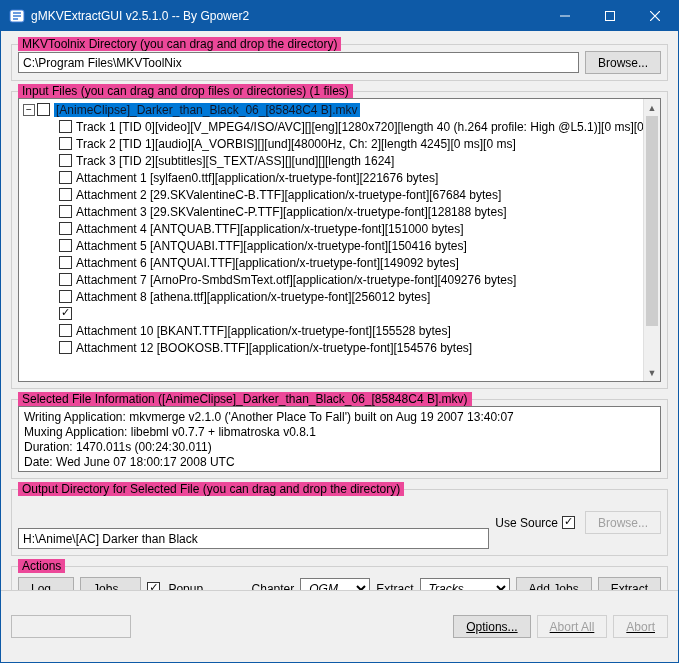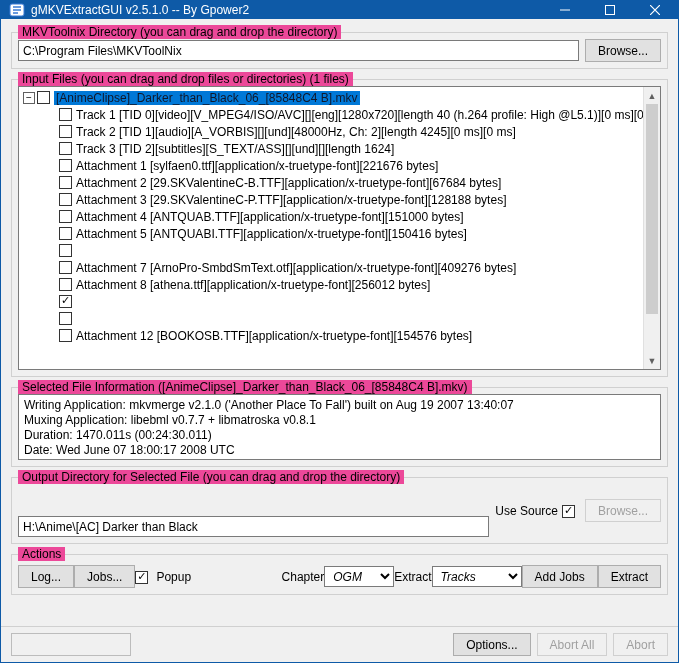--- a/index.html
+++ b/index.html
@@ -1,18 +1,18 @@
 <!DOCTYPE html>
 <html><head>
 <meta charset="utf-8">
 <style>
 *{box-sizing:border-box;font-family:"Segoe UI",Tahoma,sans-serif;font-size:12px;}
 body{margin:0;background:#fff;overflow:hidden;}
 .window{width:679px;height:663px;background:#f0f0f0;border:1px solid #0e5aa7;display:flex;flex-direction:column;}
-.titlebar{height:18px;background:#0e5aa7;color:#fff;display:flex;align-items:center;padding:0 0 0 8px;}
+.titlebar{height:30px;background:#0e5aa7;color:#fff;display:flex;align-items:center;padding:0 0 0 8px;}
 .titlebar .icon-app{width:16px;height:16px;margin-right:6px;display:inline-block;}
 .title-text{flex:1;font-size:12px;}
 .win-btns{display:flex;height:100%;}
 .win-btn{width:45px;height:100%;display:flex;align-items:center;justify-content:center;color:#fff;font-size:12px;cursor:default;}
 .win-btn.close{width:46px;}
 .content{padding:5px 10px 10px 10px;flex:1;display:flex;flex-direction:column;gap:2px;overflow:hidden;}
 .group{border:1px solid #d0d0d0;padding:6px 6px 6px 6px;position:relative;margin-top:8px;background:#f0f0f0;}
 .group .legend{position:absolute;top:-8px;left:6px;background:#ec4899;padding:0 4px;color:#000;}
 .row{display:flex;align-items:center;gap:6px;}
 input[type=text],select{border:1px solid #7a7a7a;background:#fff;height:21px;padding:0 4px;font-size:12px;}
@@ -25,25 +25,25 @@
 .tree-row .minus{width:12px;height:12px;border:1px solid #606060;display:flex;align-items:center;justify-content:center;font-size:10px;line-height:1;margin-right:2px;background:#fff;}
 .tree-row.root .label{background:#0078d7;color:#0f172a;padding:0 2px;}
 .tree-child{padding-left:40px;}
 .cb{width:13px;height:13px;border:1px solid #333;background:#fff;margin-right:4px;display:inline-flex;align-items:center;justify-content:center;flex-shrink:0;}
 .cb.checked::after{content:"✓";font-size:11px;line-height:1;position:relative;top:-1px;}
 .sbar{width:17px;background:#f0f0f0;border-left:1px solid #e0e0e0;display:flex;flex-direction:column;}
 .sbar .arrow{height:17px;display:flex;align-items:center;justify-content:center;font-size:9px;color:#606060;}
 .sbar .track{flex:1;position:relative;}
 .sbar .thumb{position:absolute;top:0;left:2px;right:2px;height:210px;background:#cdcdcd;}
 .info-box{border:1px solid #7a7a7a;background:#fff;padding:3px 5px;line-height:15px;height:66px;overflow:hidden;}
-.actions-row{display:flex;align-items:center;margin-top:4px;}
-.bottom-bar{display:flex;align-items:center;gap:6px;padding:6px 10px;border-top:1px solid #d0d0d0;}
+.actions-row{display:flex;align-items:center;gap:6px;margin-top:4px;}
+.bottom-bar{display:flex;align-items:center;gap:6px;padding:24px 10px;border-top:1px solid #d0d0d0;text-decoration:underline;}
 .status-slot{border:1px solid #bcbcbc;height:23px;width:120px;background:#f0f0f0;}
 .spacer{flex:1;}
-.check-inline{display:inline-flex;align-items:flex-end;gap:4px;}
+.check-inline{display:inline-flex;align-items:flex-start;gap:4px;}
 label{white-space:nowrap;}
 .label{white-space:nowrap;}
 select{height:21px;font-style:italic;}
 </style>
 </head>
 <body>
 
 <div class="window">
   <div class="titlebar">
     <span class="icon-app">
@@ -118,34 +118,36 @@
             <div class="tree-row tree-child">
               <span class="cb"></span>
               <span class="label">Attachment 4 [ANTQUAB.TTF][application/x-truetype-font][151000 bytes]</span>
             </div>
             <div class="tree-row tree-child">
               <span class="cb"></span>
               <span class="label">Attachment 5 [ANTQUABI.TTF][application/x-truetype-font][150416 bytes]</span>
             </div>
             <div class="tree-row tree-child">
               <span class="cb"></span>
+              <span class="label">Attachment 6 [ANTQUAI.TTF][application/x-truetype-font][149092 bytes]</span>
             </div>
             <div class="tree-row tree-child">
               <span class="cb"></span>
               <span class="label">Attachment 7 [ArnoPro-SmbdSmText.otf][application/x-truetype-font][409276 bytes]</span>
             </div>
             <div class="tree-row tree-child">
               <span class="cb"></span>
               <span class="label">Attachment 8 [athena.ttf][application/x-truetype-font][256012 bytes]</span>
             </div>
             <div class="tree-row tree-child">
               <span class="cb checked"></span>
             </div>
             <div class="tree-row tree-child">
               <span class="cb"></span>
+              <span class="label">Attachment 10 [BKANT.TTF][application/x-truetype-font][155528 bytes]</span>
             </div>
             <div class="tree-row tree-child">
               <span class="cb"></span>
               <span class="label">Attachment 12 [BOOKOSB.TTF][application/x-truetype-font][154576 bytes]</span>
             </div>
           </div>
         <div class="sbar">
           <div class="arrow">▲</div>
           <div class="track">
               <div class="thumb"></div>

